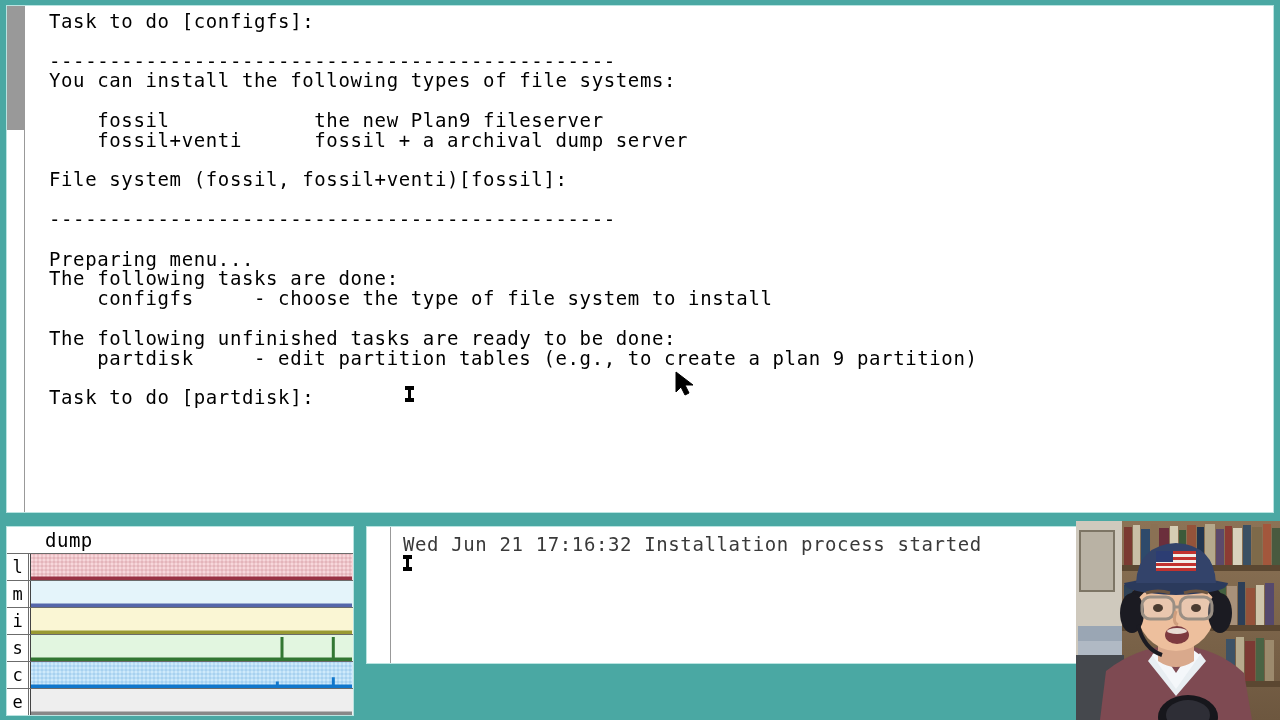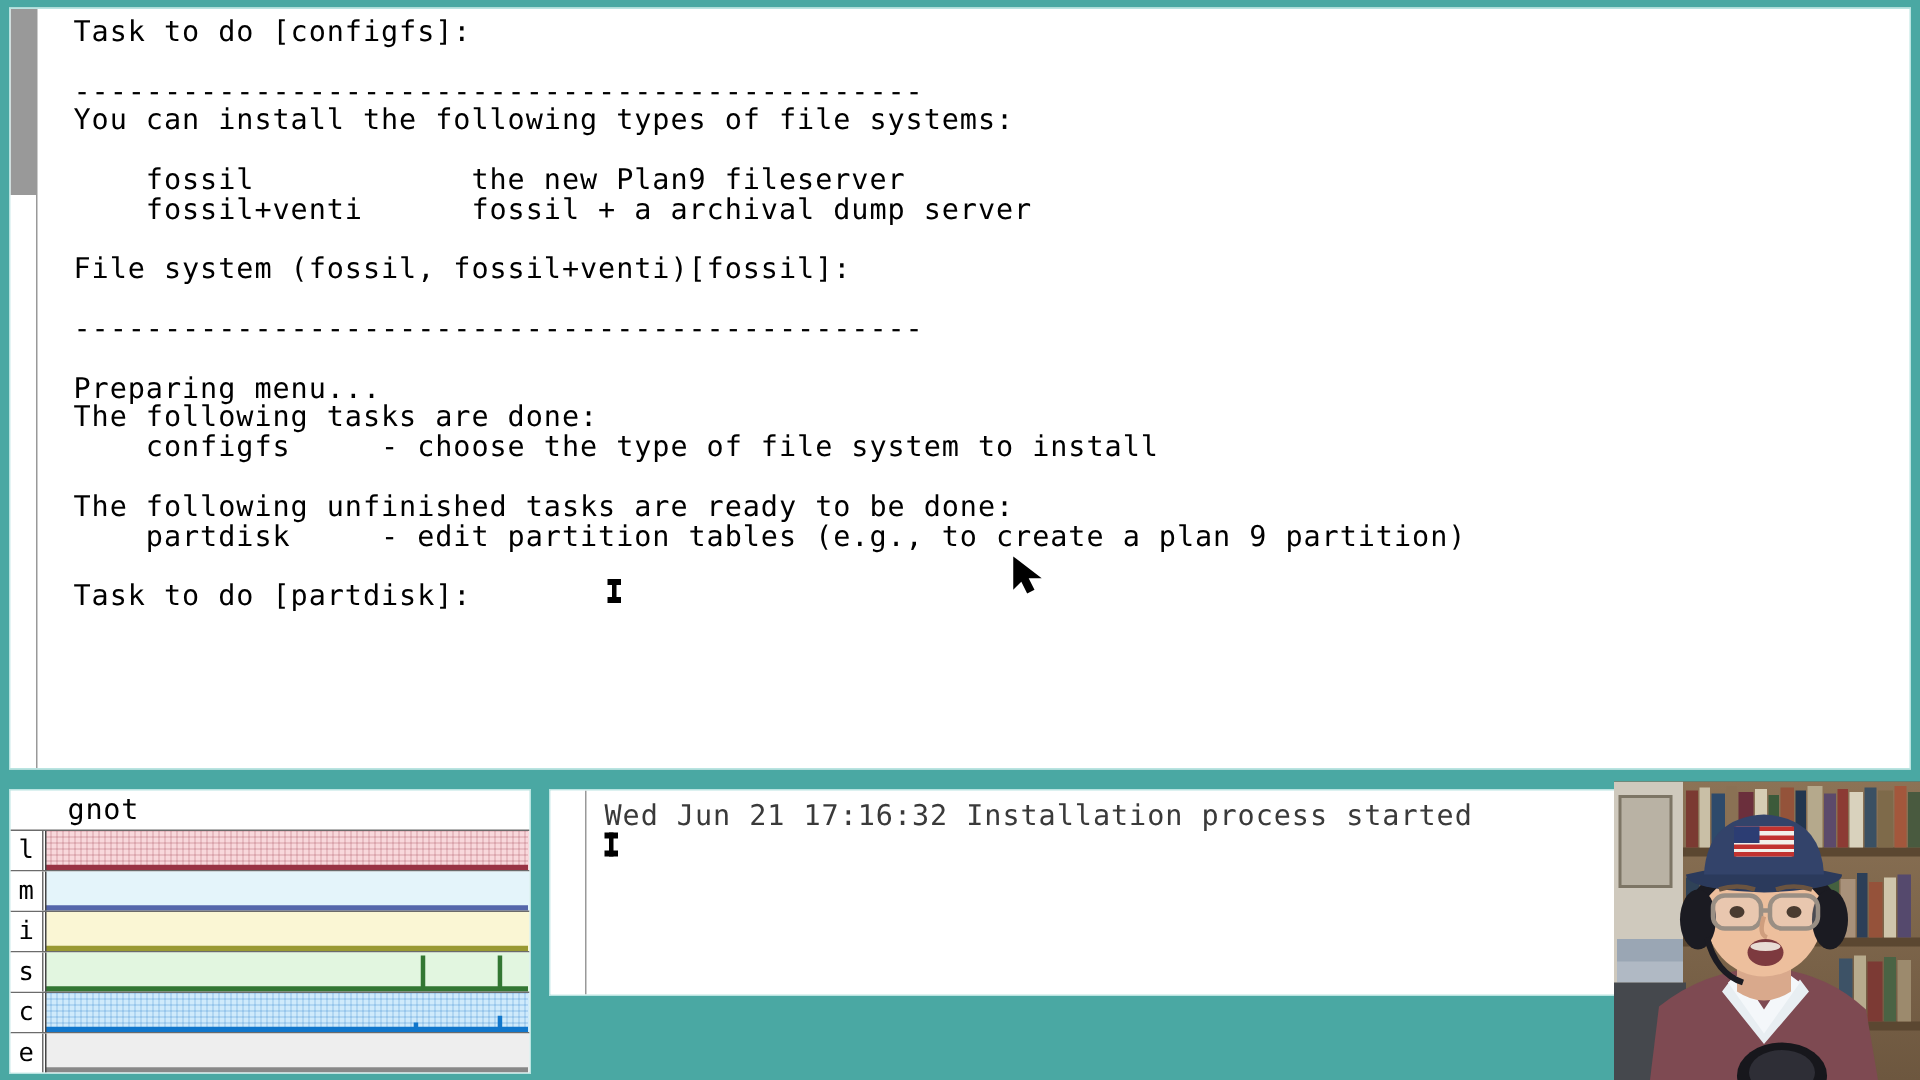--- a/index.html
+++ b/index.html
@@ -282,21 +282,21 @@
 
   <div id="mouse-pointer">
     <svg width="28" height="28" viewBox="0 0 28 28">
       <path d="M2 2 L2 22 L7 17 L11 25 L15 23 L11 15 L19 15 Z" fill="#000000" stroke="#000000" stroke-width="1"></path>
     </svg>
   </div>
 
   <div id="bottom-row">
 
     <div id="stats-window">
-      <div id="stats-title">gnot</div>
+      <div id="stats-title">dump</div>
       <div id="stats-grid">
           <div class="stat-row" style="height: 27px;">
             <div class="stat-label">l</div>
             <div class="stat-plot" style="background: rgb(248, 216, 220);">
               <svg width="322" height="27" viewBox="0 0 322 27" style="display: block;">
                 <line x1="0" y1="0" x2="0" y2="27" stroke="#993344" stroke-opacity="0.22" stroke-width="1"></line>
                 <line x1="4" y1="0" x2="4" y2="27" stroke="#993344" stroke-opacity="0.22" stroke-width="1"></line>
                 <line x1="8" y1="0" x2="8" y2="27" stroke="#993344" stroke-opacity="0.22" stroke-width="1"></line>
                 <line x1="12" y1="0" x2="12" y2="27" stroke="#993344" stroke-opacity="0.22" stroke-width="1"></line>
                 <line x1="16" y1="0" x2="16" y2="27" stroke="#993344" stroke-opacity="0.22" stroke-width="1"></line>

